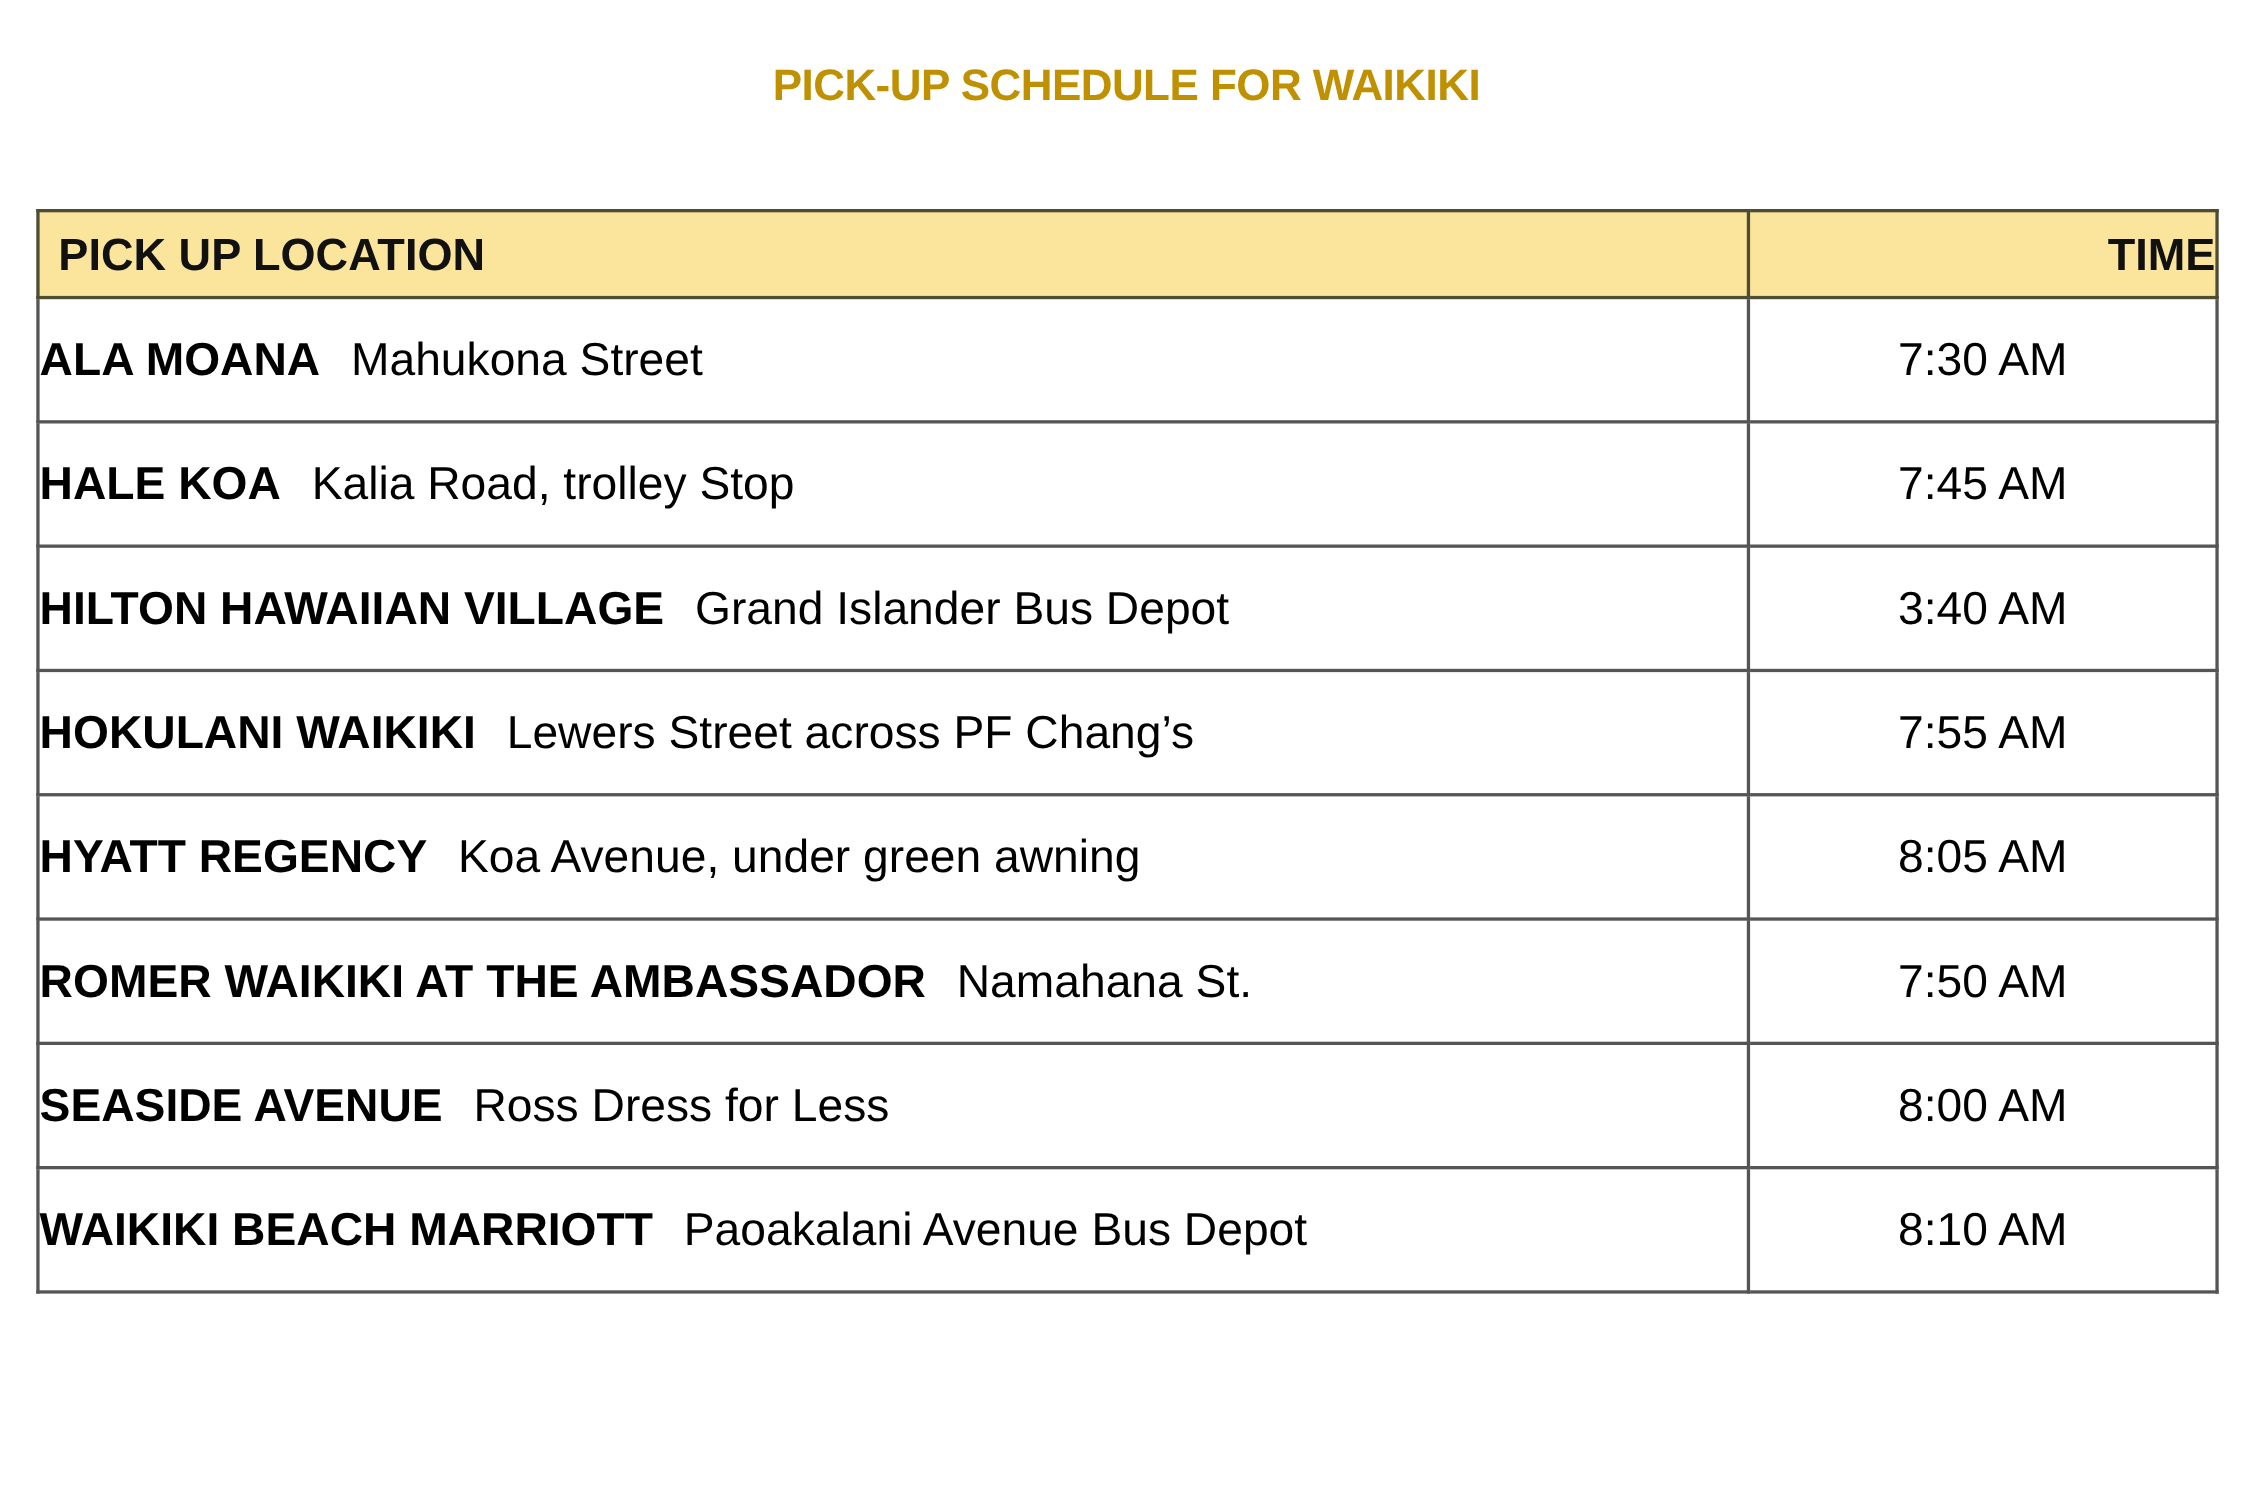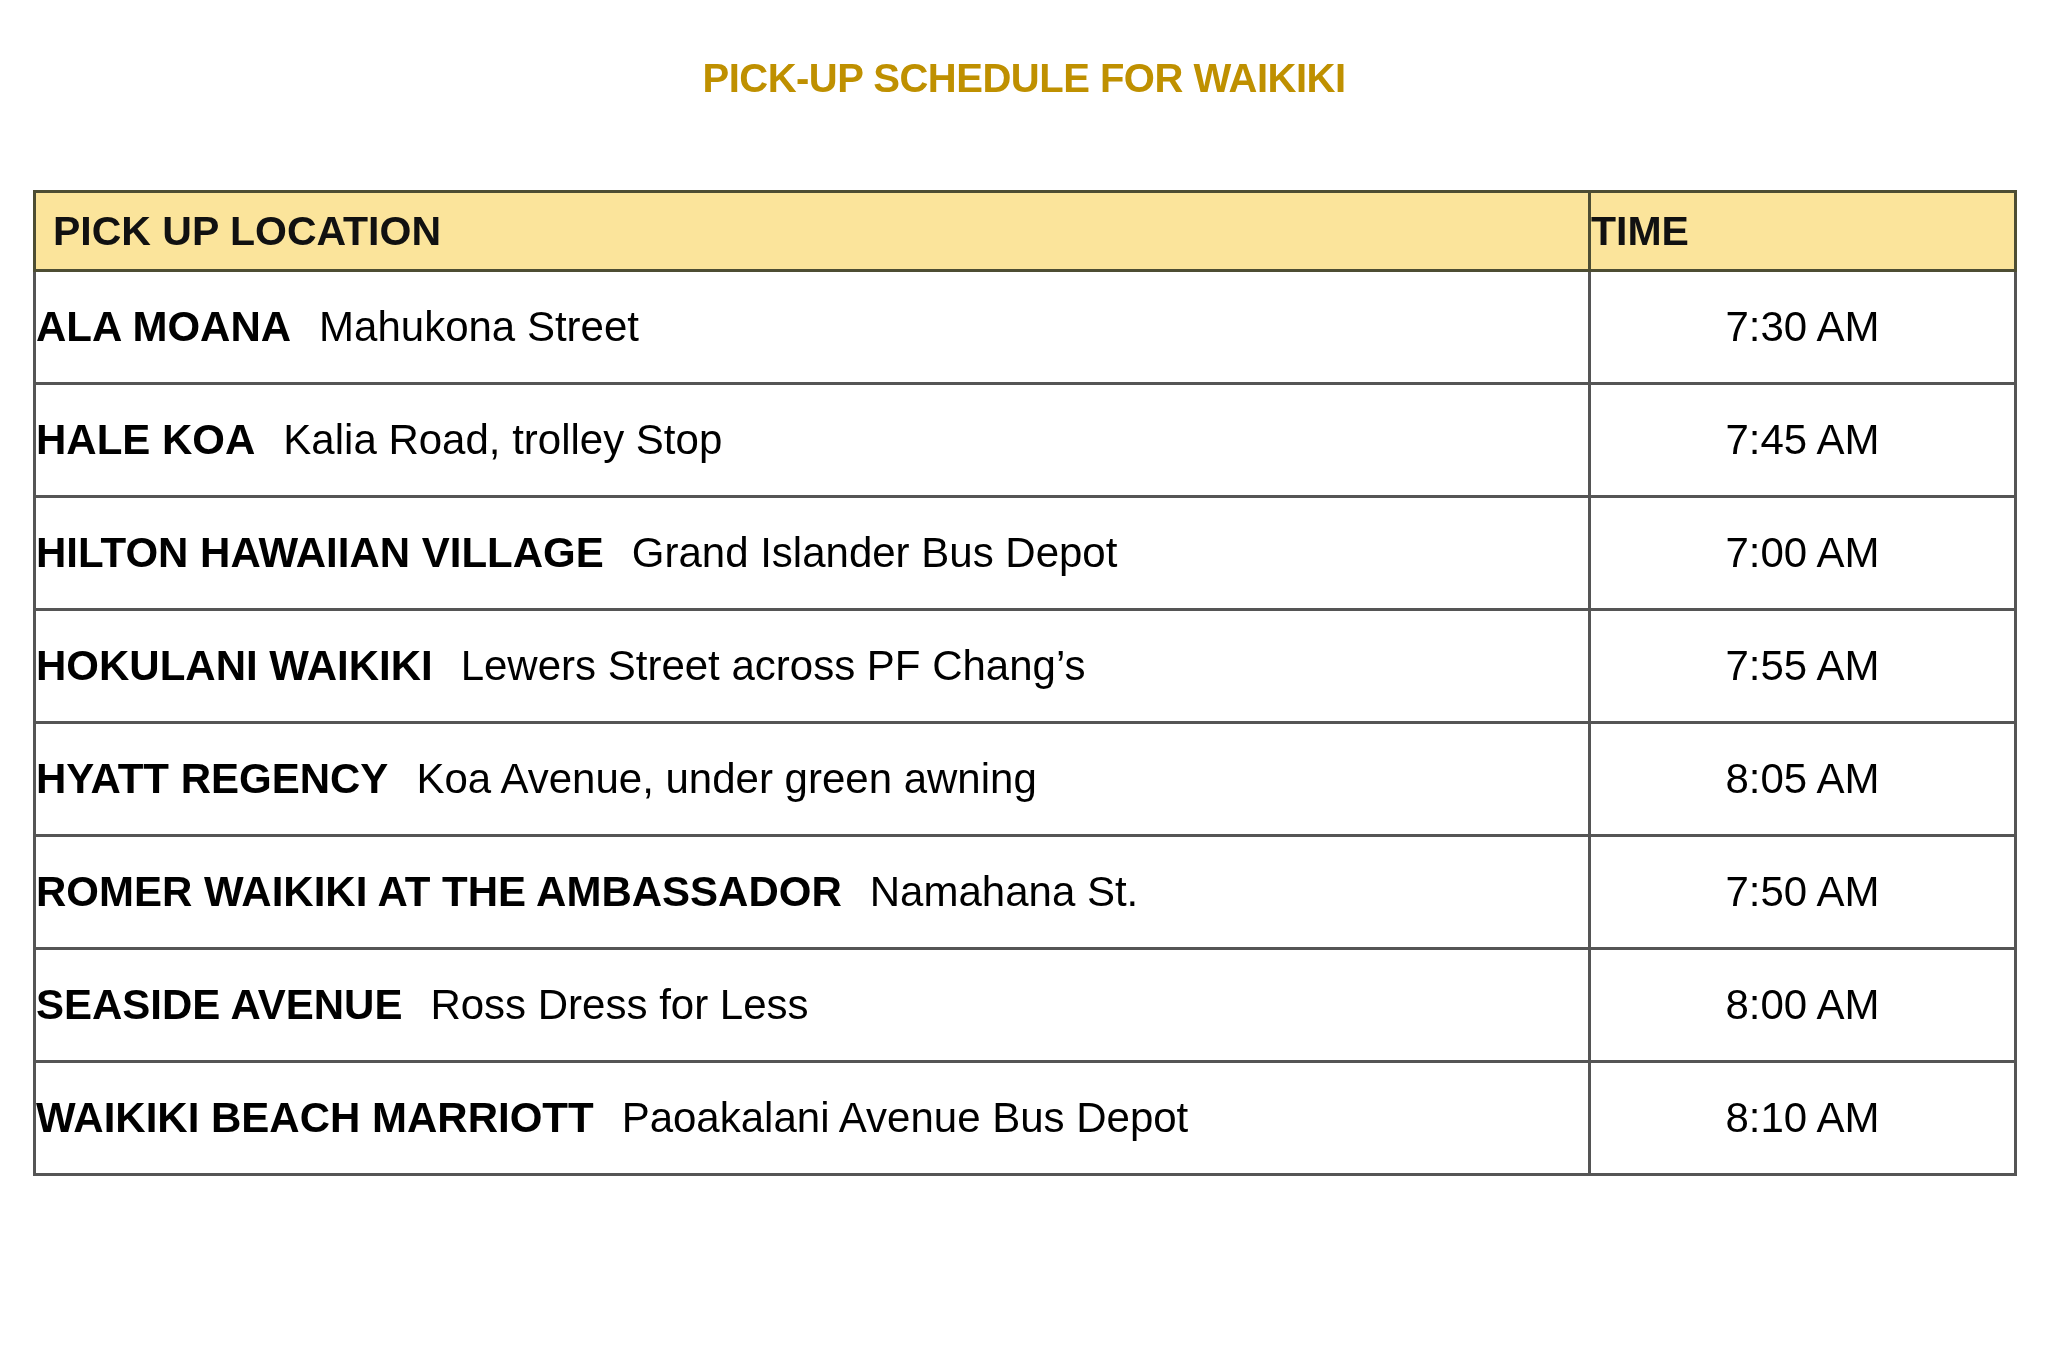--- a/index.html
+++ b/index.html
@@ -66,21 +66,21 @@
     font-weight: bold;
     color: #111111;
     line-height: 1;
     white-space: nowrap;
   }
   th.header-location .th-inner {
     text-align: left;
     padding-left: 17px;
   }
   th.header-time .th-inner {
-    text-align: left;
+    text-align: right;
     padding-left: 0;
   }
 
   
   table.schedule tbody tr { height: 113px; }
   td.cell-location {
     padding-left: 17px;
     text-align: left;
     white-space: nowrap;
   }
@@ -135,21 +135,21 @@
     <tr>
           <td class="cell-location"><span class="loc-name">ALA MOANA</span><span class="loc-detail">Mahukona Street</span></td>
           <td class="cell-time"><span class="time-value">7:30 AM</span></td>
         </tr>
         <tr>
           <td class="cell-location"><span class="loc-name">HALE KOA</span><span class="loc-detail">Kalia Road, trolley Stop</span></td>
           <td class="cell-time"><span class="time-value">7:45 AM</span></td>
         </tr>
         <tr>
           <td class="cell-location"><span class="loc-name">HILTON HAWAIIAN VILLAGE</span><span class="loc-detail">Grand Islander Bus Depot</span></td>
-          <td class="cell-time"><span class="time-value">7:00 AM</span></td>
+          <td class="cell-time"><span class="time-value">3:40 AM</span></td>
         </tr>
         <tr>
           <td class="cell-location"><span class="loc-name">HOKULANI WAIKIKI</span><span class="loc-detail">Lewers Street across PF Chang’s</span></td>
           <td class="cell-time"><span class="time-value">7:55 AM</span></td>
         </tr>
         <tr>
           <td class="cell-location"><span class="loc-name">HYATT REGENCY</span><span class="loc-detail">Koa Avenue, under green awning</span></td>
           <td class="cell-time"><span class="time-value">8:05 AM</span></td>
         </tr>
         <tr>

